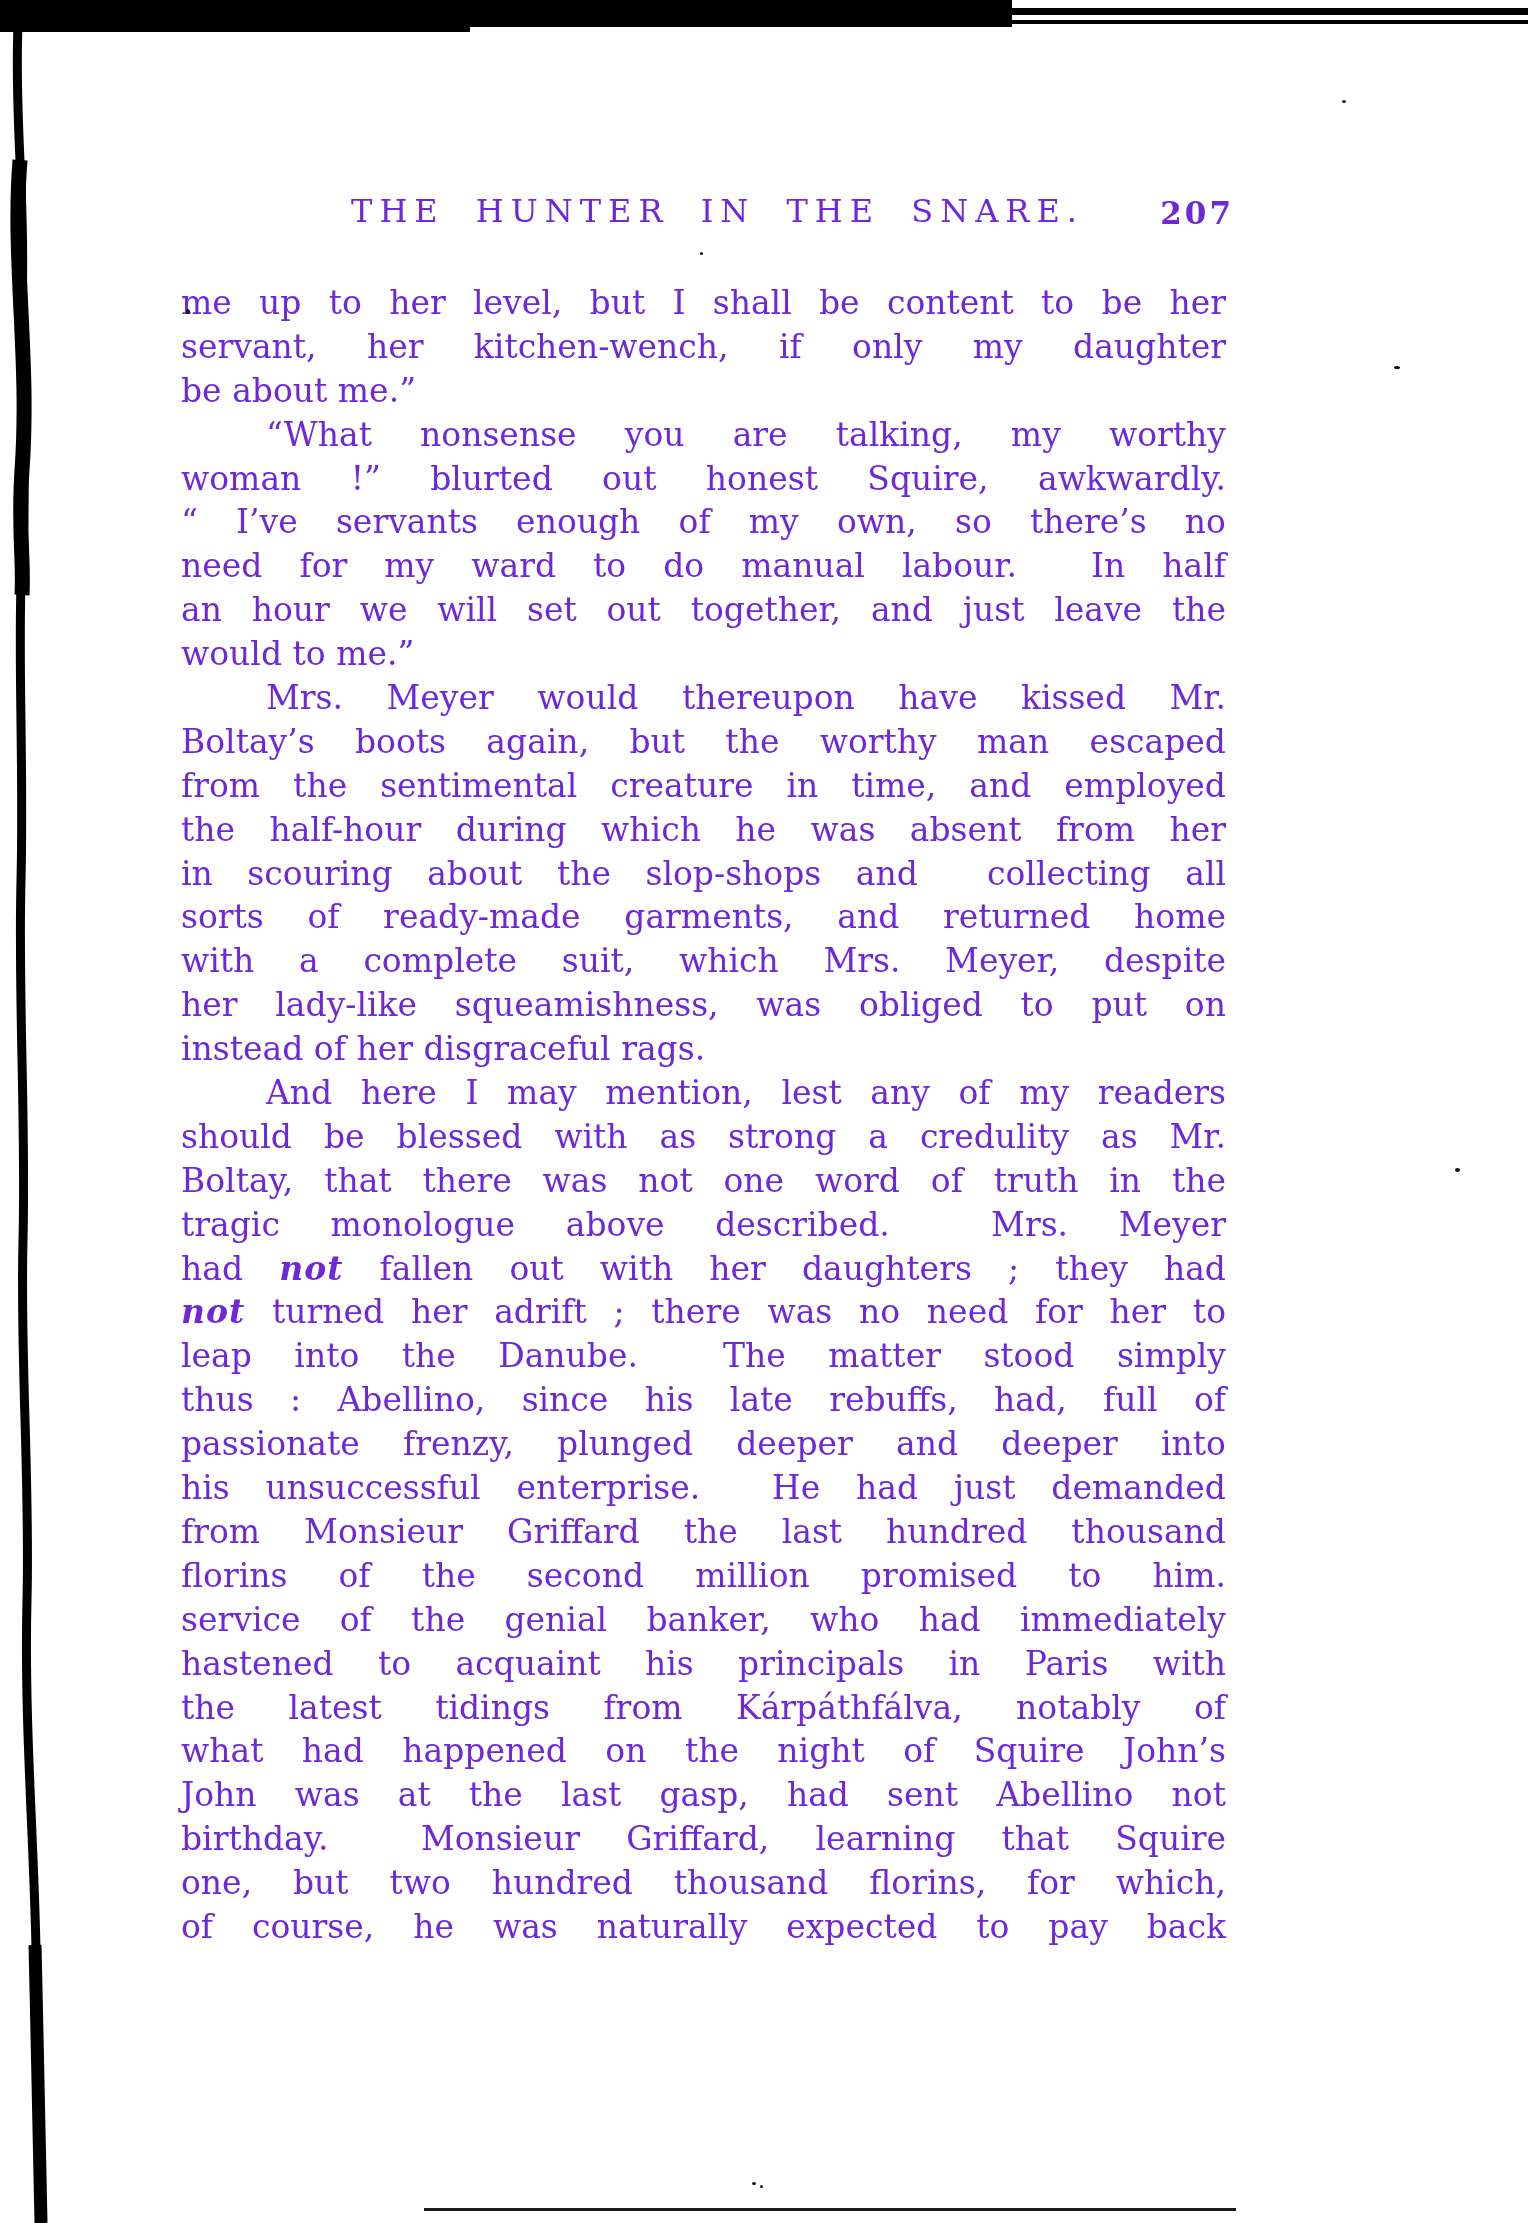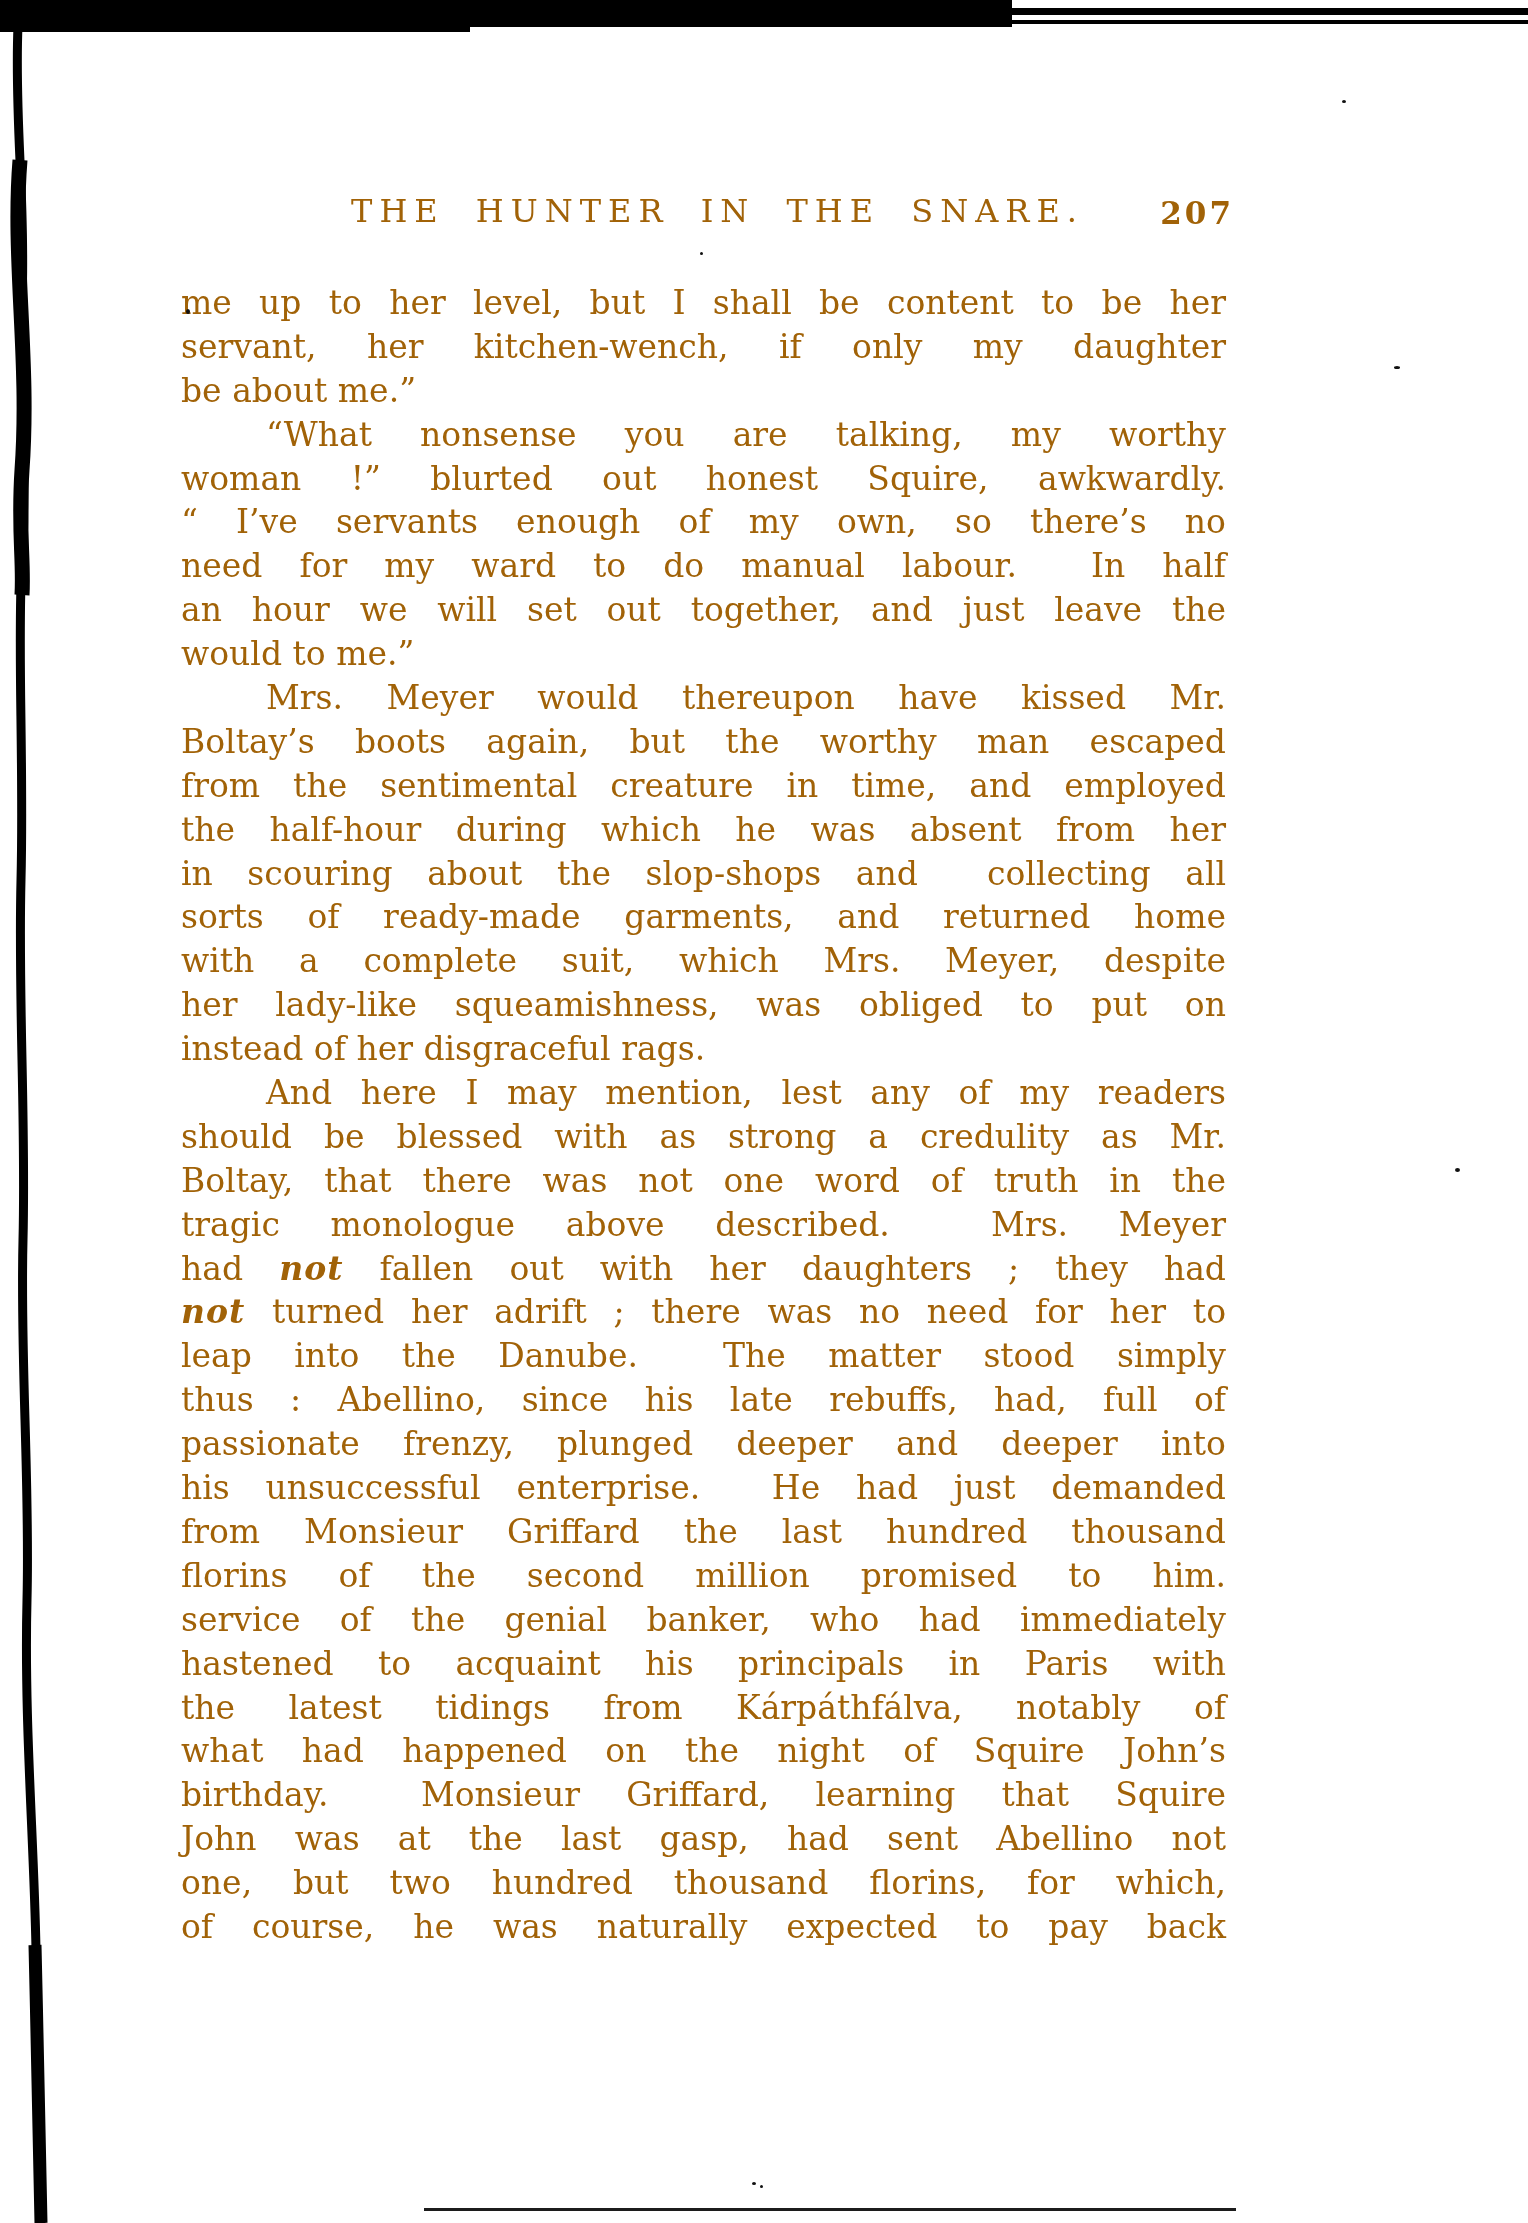--- a/index.html
+++ b/index.html
@@ -3,21 +3,21 @@
 <meta charset="utf-8">
 <style>
   html, body { margin: 0; padding: 0; background: #e8e8e8; }
   .page {
     position: relative;
     width: 1528px;
     height: 2223px;
     background: #ffffff;
     overflow: hidden;
     font-family: "DejaVu Serif", serif;
-    color: #a16207;
+    color: #6d28d9;
   }
   
   .top-bar { position: absolute; top: 0; left: 0; width: 1012px; height: 27px; background: #000; }
   .top-bar-frag { position: absolute; top: 27px; left: 0; width: 470px; height: 5px; background: #000; }
   .top-line-1 { position: absolute; top: 8px;  left: 1002px; width: 526px; height: 7px; background: #000; }
   .top-line-2 { position: absolute; top: 20px; left: 1012px; width: 516px; height: 4px; background: #000; }
   .gutter { position: absolute; left: 0; top: 0; }
   .bottom-rule { position: absolute; left: 424px; top: 2208px; width: 812px; height: 3px; background: #1c1c1c; }
   .speck { position: absolute; background: #111; border-radius: 50%; }
   
@@ -95,22 +95,22 @@
       <div class="line"><span>leap into the Danube.  The matter stood simply</span></div>
       <div class="line"><span>thus : Abellino, since his late rebuffs, had, full of</span></div>
       <div class="line"><span>passionate frenzy, plunged deeper and deeper into</span></div>
       <div class="line"><span>his unsuccessful enterprise.  He had just demanded</span></div>
       <div class="line"><span>from Monsieur Griffard the last hundred thousand</span></div>
       <div class="line"><span>florins of the second million promised to him.</span></div>
       <div class="line"><span>service of the genial banker, who had immediately</span></div>
       <div class="line"><span>hastened to acquaint his principals in Paris with</span></div>
       <div class="line"><span>the latest tidings from Kárpáthfálva, notably of</span></div>
       <div class="line"><span>what had happened on the night of Squire John’s</span></div>
+      <div class="line"><span>John was at the last gasp, had sent Abellino not</span></div>
       <div class="line"><span>birthday.  Monsieur Griffard, learning that Squire</span></div>
-      <div class="line"><span>John was at the last gasp, had sent Abellino not</span></div>
       <div class="line"><span>one, but two hundred thousand florins, for which,</span></div>
       <div class="line"><span>of course, he was naturally expected to pay back</span></div>
     </div>
 
   <div class="bottom-rule"></div>
   <div class="speck" style="left:186px; top:309px; width:4px; height:5px;"></div>
   <div class="speck" style="left:700px; top:252px; width:3px; height:3px;"></div>
   <div class="speck" style="left:1394px; top:366px; width:6px; height:3px;"></div>
   <div class="speck" style="left:1342px; top:100px; width:4px; height:3px;"></div>
   <div class="speck" style="left:752px; top:2182px; width:4px; height:3px;"></div>

